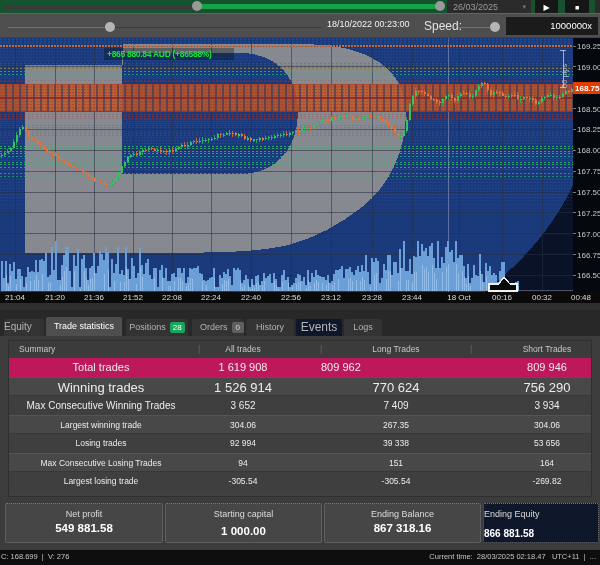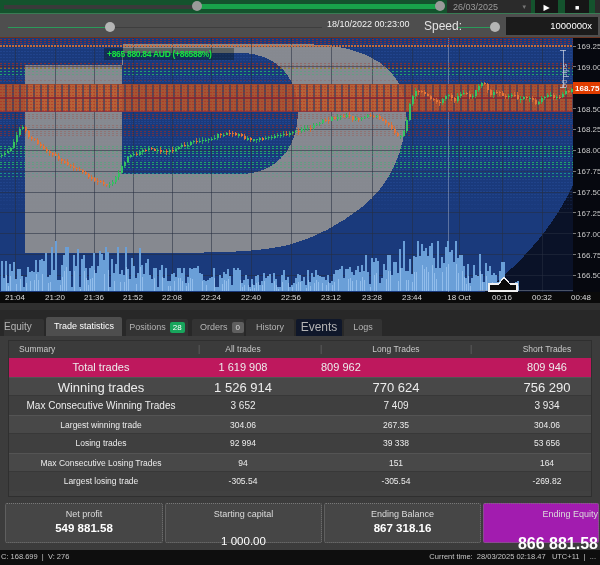--- a/index.html
+++ b/index.html
@@ -278,26 +278,26 @@
 <span class="abs" style="left:312px;width:150px;text-align:center">-305.54</span>
 <span class="abs" style="left:474px;width:128px;text-align:center">-269.82</span>
 </div>
   </div>
   <div class="abs" style="left:5px;top:193px;width:158px;height:40px;background:#464646;border:1px dotted #787878;border-radius:2px;text-align:center">
 <div style="font-size:9px;color:#dcdcdc;margin-top:5px">Net profit</div>
 <div style="font-size:11.5px;color:#fff;font-weight:bold;margin-top:3px">549 881.58</div>
 </div>
 <div class="abs" style="left:165px;top:193px;width:157px;height:40px;background:#464646;border:1px dotted #787878;border-radius:2px;text-align:center">
 <div style="font-size:9px;color:#dcdcdc;margin-top:5px">Starting capital</div>
-<div style="font-size:11.5px;color:#fff;font-weight:normal;margin-top:16px">1 000.00</div>
+<div style="font-size:11.5px;color:#fff;font-weight:bold;margin-top:6px">1 000.00</div>
 </div>
 <div class="abs" style="left:324px;top:193px;width:157px;height:40px;background:#464646;border:1px dotted #787878;border-radius:2px;text-align:center">
 <div style="font-size:9px;color:#dcdcdc;margin-top:5px">Ending Balance</div>
 <div style="font-size:11.5px;color:#fff;font-weight:bold;margin-top:3px">867 318.16</div>
 </div>
-<div class="abs" style="left:483px;top:193px;width:116px;height:40px;background:#a21caf;border:1px dotted #787878;border-radius:2px;text-align:right">
+<div class="abs" style="left:483px;top:193px;width:116px;height:40px;background:#0f172a;border:1px dotted #787878;border-radius:2px;text-align:left">
 <div style="font-size:9px;color:#dcdcdc;margin-top:5px">Ending Equity</div>
-<div style="font-size:16px;color:#fff;font-weight:bold;margin-top:16px">866 881.58</div>
+<div style="font-size:10px;color:#fff;font-weight:bold;margin-top:9px">866 881.58</div>
 </div>
   <div class="abs" style="left:0;top:240px;width:600px;height:15px;background:#0e0e0e;color:#c4c4c4;font-size:7.5px;line-height:14px">
     <span class="abs" style="left:1px">C: 168.699&nbsp; | &nbsp;V: 276</span>
     <span class="abs" style="right:4px">Current time:&nbsp; 28/03/2025 02:18.47&nbsp;&nbsp; UTC+11&nbsp; |&nbsp; ...</span>
   </div>
 </div>
 </body></html>

